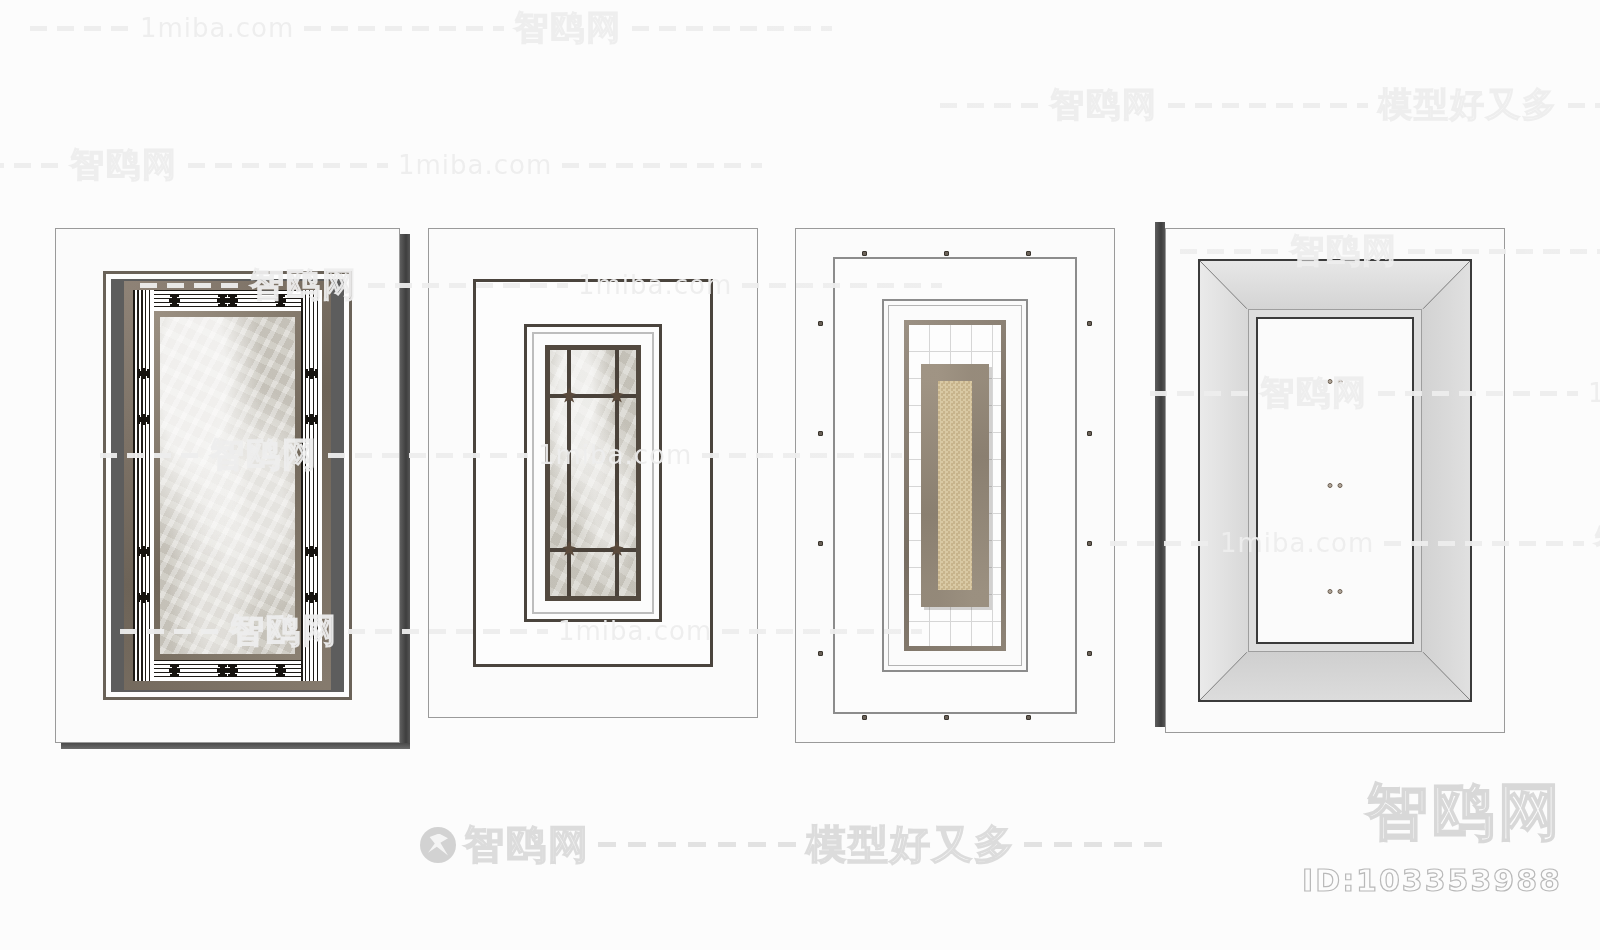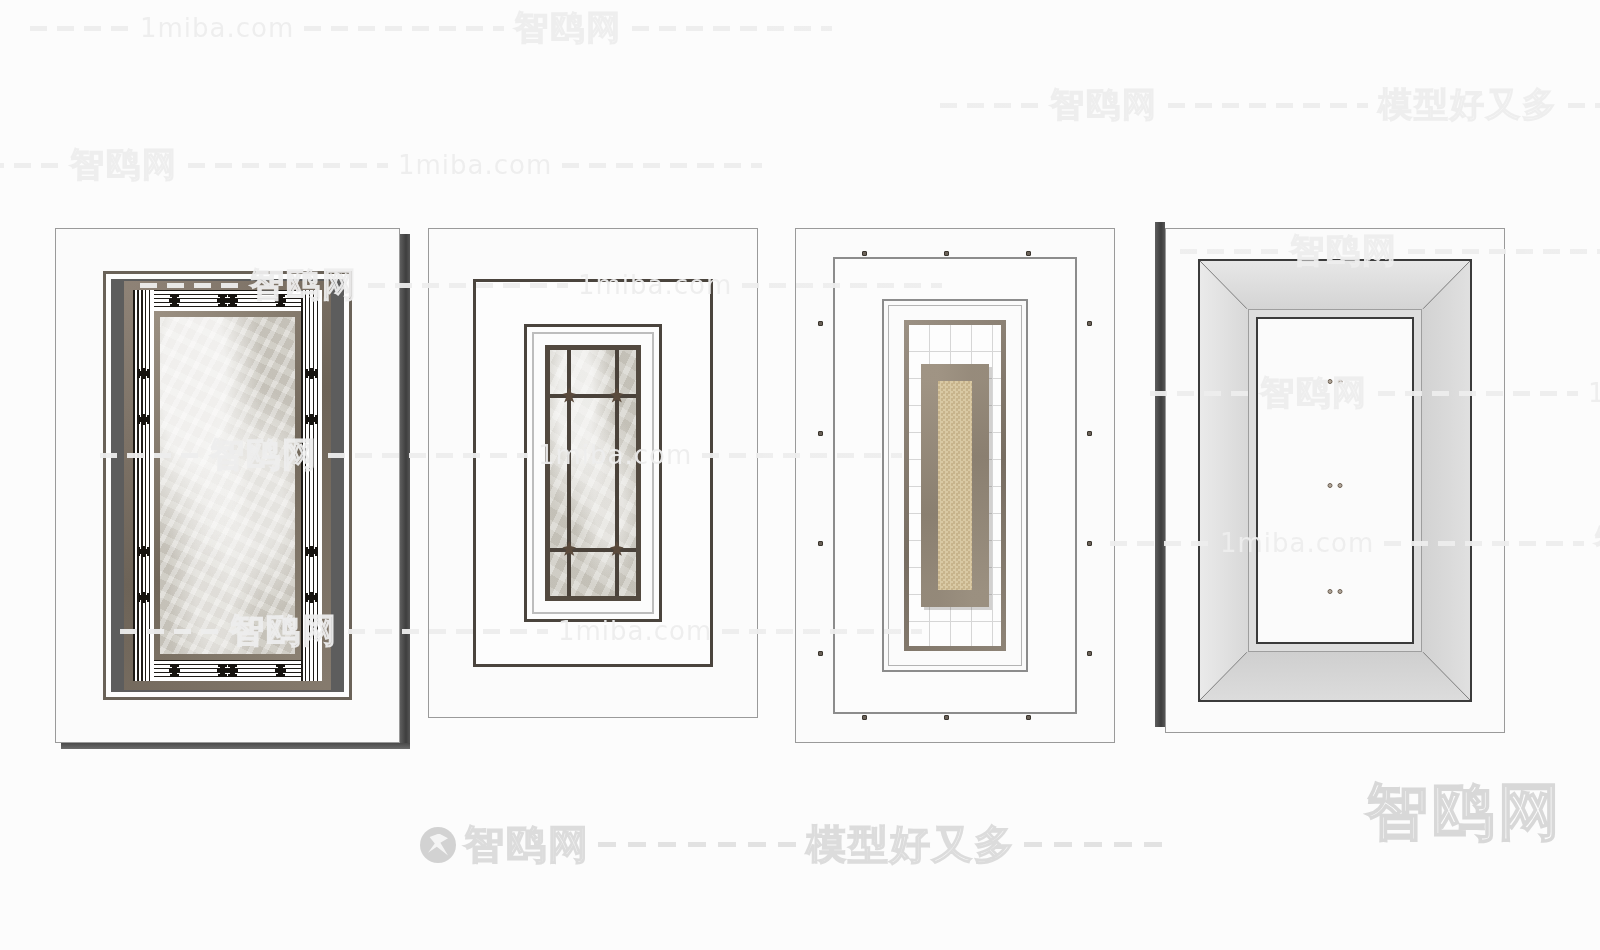--- a/index.html
+++ b/index.html
@@ -525,14 +525,15 @@
 
   <div class="wm-center">
     <span class="wm-logo"></span>
     <span class="wm-cjk">智鸥网</span>
     <span class="wm-dash long"></span>
     <span class="wm-cjk">模型好又多</span>
     <span class="wm-dash"></span>
   </div>
 
   <div class="wm-brand">智鸥网</div>
+  <div class="wm-id">ID:103353988</div>
 
 </div>
 
 </body></html>

